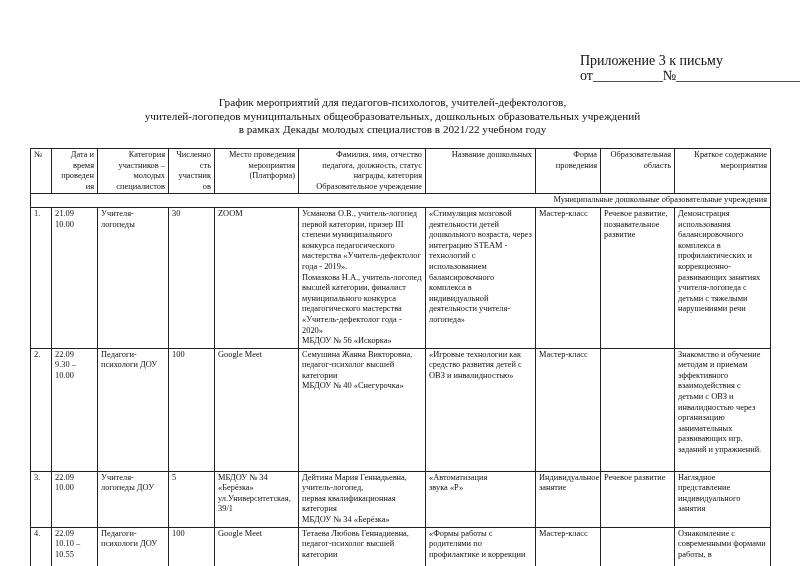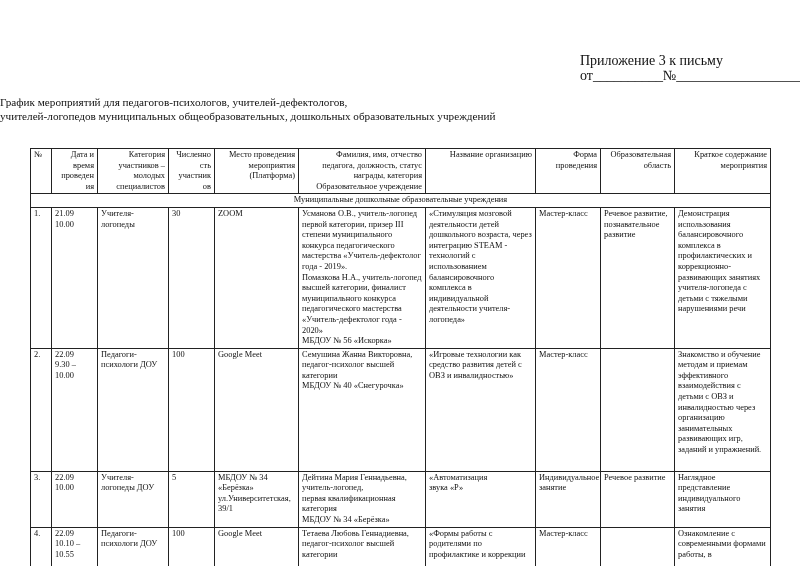--- a/index.html
+++ b/index.html
@@ -1,45 +1,46 @@
 <!DOCTYPE html>
 <html><head>
 <meta charset="utf-8">
 <style>
   html, body { margin: 0; padding: 0; background: #ffffff; }
   body { width: 800px; height: 566px; overflow: hidden; position: relative;
          font-family: "Liberation Serif", "DejaVu Serif", serif; color: #111; }
   .appendix { position: absolute; left: 580px; top: 53px; font-size: 14px; line-height: 15px; }
   .appendix .line2 { white-space: pre; }
-  .title { position: absolute; left: 0; top: 96px; width: 785px; text-align: left;
+  .title { position: absolute; left: 0; top: 96px; width: 785px; text-align: center;
            font-size: 11.2px; line-height: 13.5px; }
   table.sched { position: absolute; left: 30px; top: 148px; border-collapse: collapse;
                 table-layout: fixed; width: 740px; font-size: 8.4px; line-height: 10.6px; }
   table.sched td, table.sched th { border: 1px solid #222; vertical-align: top; padding: 1px 3px;
                                    font-weight: normal; overflow: hidden; }
   table.sched th { text-align: right; height: 36px; }
   td.c { text-align: left; }
-  td.section { text-align: center; font-weight: bold; height: 9px; padding: 0 3px; font-size: 8.4px; }
+  td.section { text-align: right; font-weight: bold; height: 9px; padding: 0 3px; font-size: 8.4px; }
   .pre { white-space: pre-line; margin-left: 10px; }
   tr.r1 td { height: 131px; }
   tr.r2 td { height: 120px; }
   tr.r3 td { height: 50px; }
   tr.r4 td { height: 40px; }
 </style>
 </head>
 <body>
 
 <div class="appendix">
   <div>Приложение 3 к письму</div>
   <div class="line2">от__________№__________________</div>
 </div>
 
 <div class="title">
   <div>График мероприятий для педагогов-психологов, учителей-дефектологов,</div>
   <div>учителей-логопедов муниципальных общеобразовательных, дошкольных образовательных учреждений</div>
+  <div>в рамках Декады молодых специалистов в 2021/22 учебном году</div>
 </div>
 
 <table class="sched">
   <colgroup>
     <col style="width:21px">
       <col style="width:46px">
       <col style="width:71px">
       <col style="width:46px">
     <col style="width:84px">
       <col style="width:127px">
@@ -50,21 +51,21 @@
   </colgroup>
   <thead>
     <tr>
       <th style="text-align:left">№</th>
       <th>Дата и время проведен ия</th>
       <th>Категория участников – молодых специалистов</th>
       <th>Численно сть участник ов</th>
       <th>Место проведения мероприятия (Платформа)</th>
       <th class="pre">Фамилия, имя, отчество педагога, должность, статус награды, категория
 Образовательное учреждение</th>
-      <th>Название организацию</th>
+      <th>Название дошкольных</th>
       <th>Форма проведения</th>
       <th>Образовательная область</th>
       <th>Краткое содержание мероприятия</th>
     </tr>
   </thead>
   <tbody>
     <tr>
       <td colspan="10" class="section">Муниципальные дошкольные образовательные учреждения</td>
     </tr>
 

